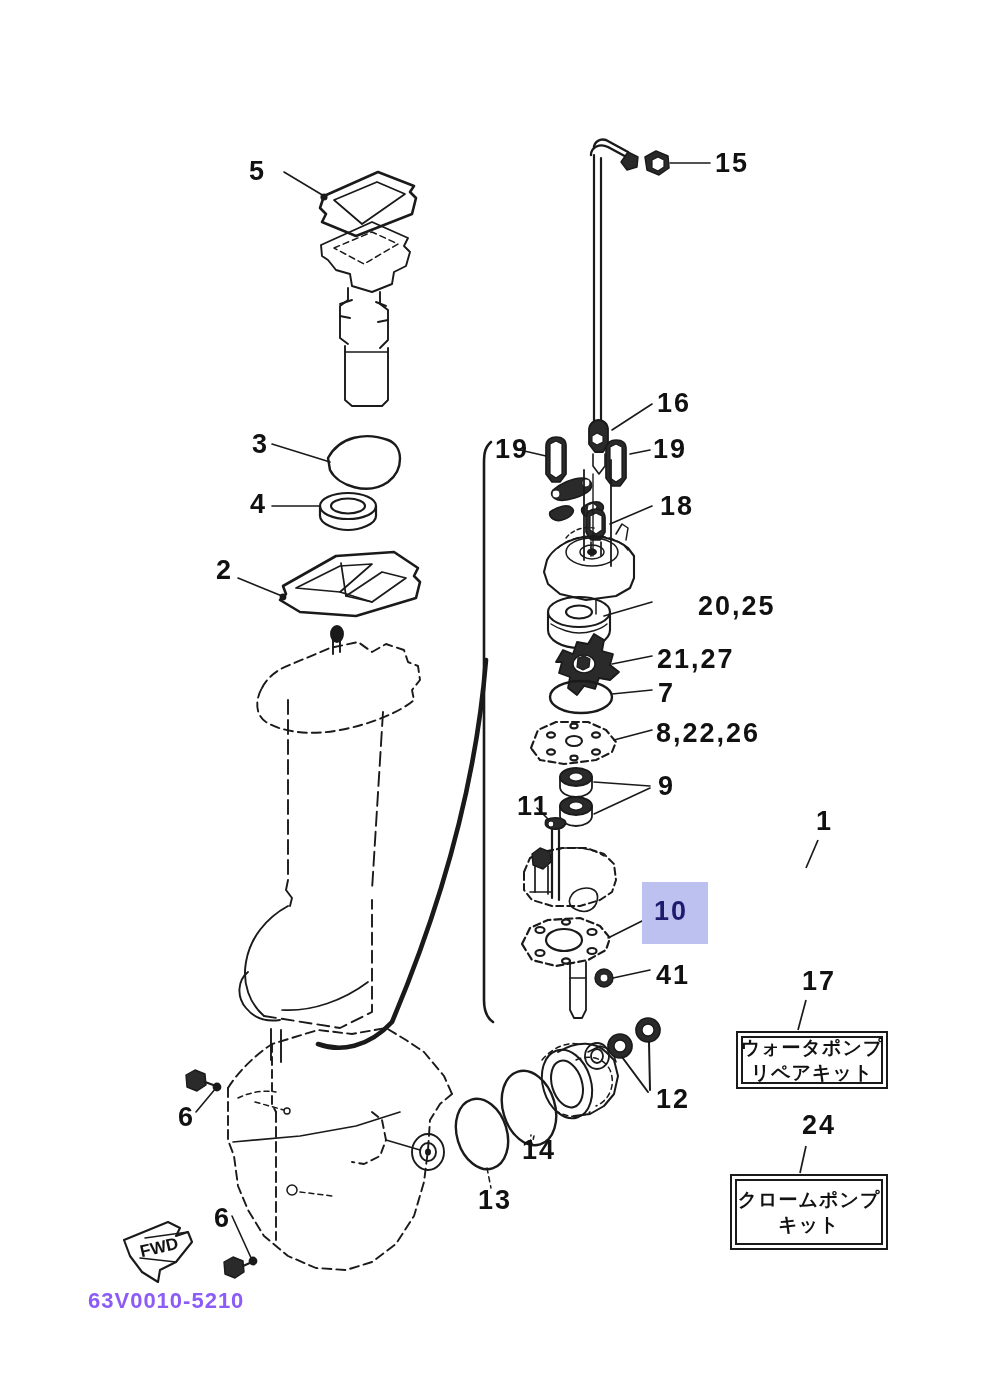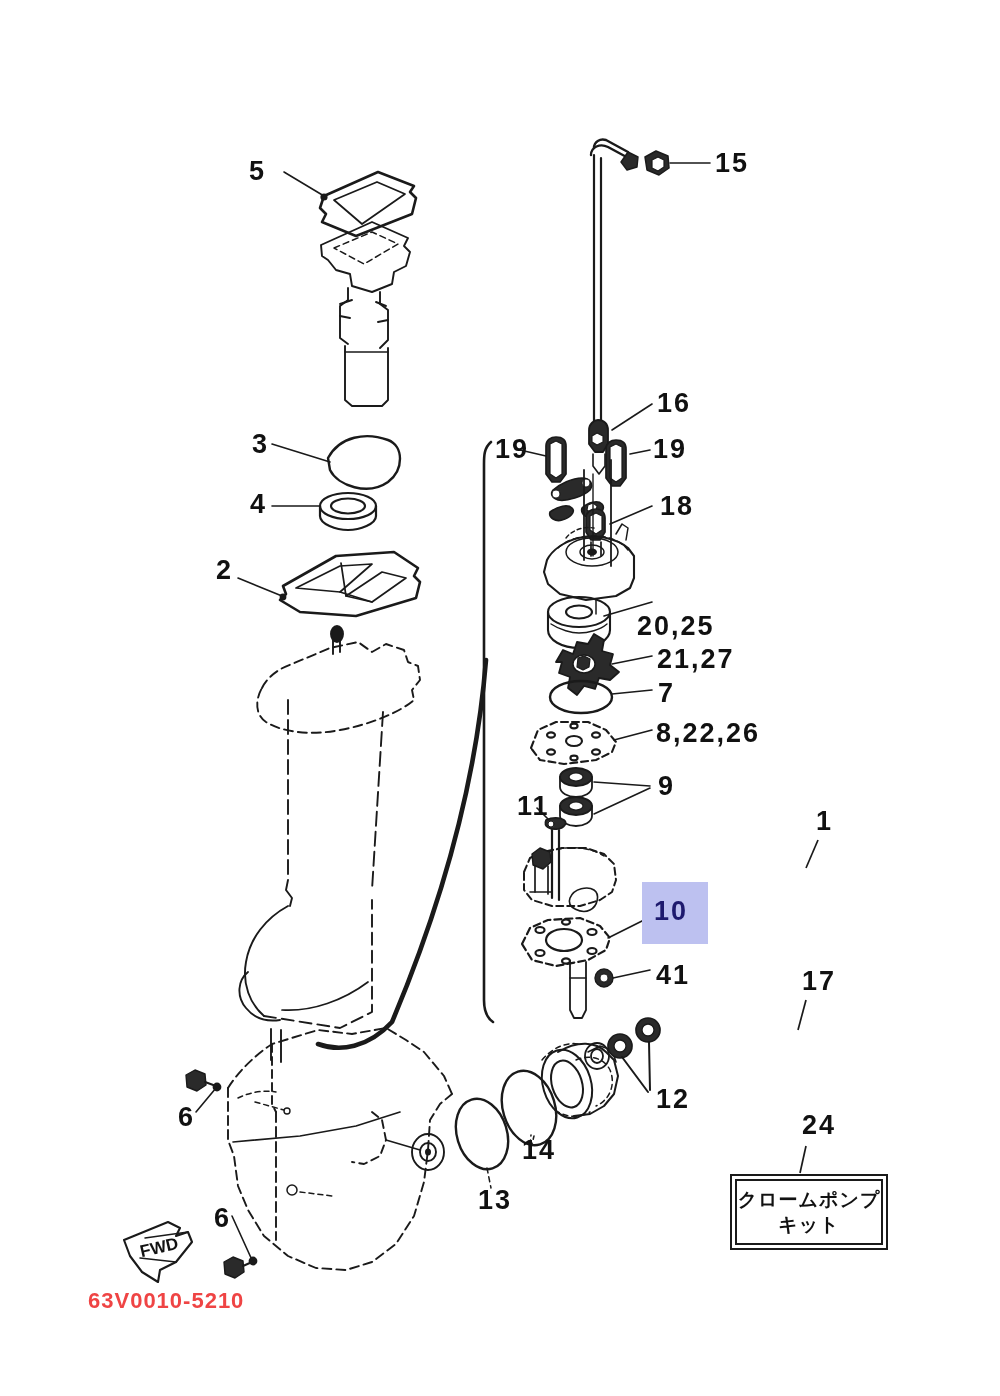--- a/index.html
+++ b/index.html
@@ -61,21 +61,21 @@
     color:#1e1a6e;
     white-space:nowrap;
     line-height:1;
   }
   .docnum{
     position:absolute;
     font-family:"Liberation Sans","DejaVu Sans",sans-serif;
     font-weight:bold;
     font-size:22px;
     letter-spacing:1px;
-    color:#ef4444;
+    color:#8b5cf6;
   }
   .fwdtxt{
     position:absolute;
     font-family:"Liberation Sans","DejaVu Sans",sans-serif;
     font-weight:bold;
     font-size:17px;
     letter-spacing:0px;
     color:#111;
     transform:rotate(-13deg);
   }
@@ -372,39 +372,45 @@
 
   <div class="lbl" style="left:249px;top:158px;">5</div>
   <div class="lbl" style="left:715px;top:150px;">15</div>
   <div class="lbl" style="left:657px;top:390px;">16</div>
   <div class="lbl" style="left:252px;top:431px;">3</div>
   <div class="lbl" style="left:495px;top:436px;">19</div>
   <div class="lbl" style="left:653px;top:436px;">19</div>
   <div class="lbl" style="left:250px;top:491px;">4</div>
   <div class="lbl" style="left:660px;top:493px;">18</div>
   <div class="lbl" style="left:216px;top:557px;">2</div>
-  <div class="lbl" style="left:637px;top:593px;margin-top:20px;">20,25</div>
+  <div class="lbl" style="left:698px;top:593px;">20,25</div>
   <div class="lbl" style="left:657px;top:646px;text-align:right;">21,27</div>
   <div class="lbl" style="left:658px;top:680px;">7</div>
   <div class="lbl" style="left:656px;top:720px;">8,22,26</div>
   <div class="lbl" style="left:658px;top:773px;">9</div>
   <div class="lbl" style="left:517px;top:793px;">11</div>
   <div class="lbl" style="left:816px;top:808px;">1</div>
   <div class="lbl" style="left:656px;top:962px;">41</div>
   <div class="lbl" style="left:802px;top:968px;">17</div>
   <div class="lbl" style="left:178px;top:1104px;">6</div>
   <div class="lbl" style="left:656px;top:1086px;">12</div>
   <div class="lbl" style="left:802px;top:1112px;">24</div>
   <div class="lbl" style="left:522px;top:1137px;">14</div>
   <div class="lbl" style="left:478px;top:1187px;">13</div>
   <div class="lbl" style="left:214px;top:1205px;">6</div>
 
   <div class="hl-lbl" style="left:654px;top:898px;">10</div>
 
 
+  <div class="kitbox" style="left:736px;top:1031px;width:152px;height:58px;">
+    <div class="inner">
+      <div class="jp">ウォータポンプ</div>
+      <div class="jp">リペアキット</div>
+    </div>
+  </div>
 
   <div class="kitbox" style="left:730px;top:1174px;width:158px;height:76px;">
     <div class="inner">
       <div class="jp">クロームポンプ</div>
       <div class="jp">キット</div>
     </div>
   </div>
 
   <svg class="layer" viewBox="0 0 1000 1396">
     <g stroke="#1a1a1a" stroke-width="1.7" fill="none">

